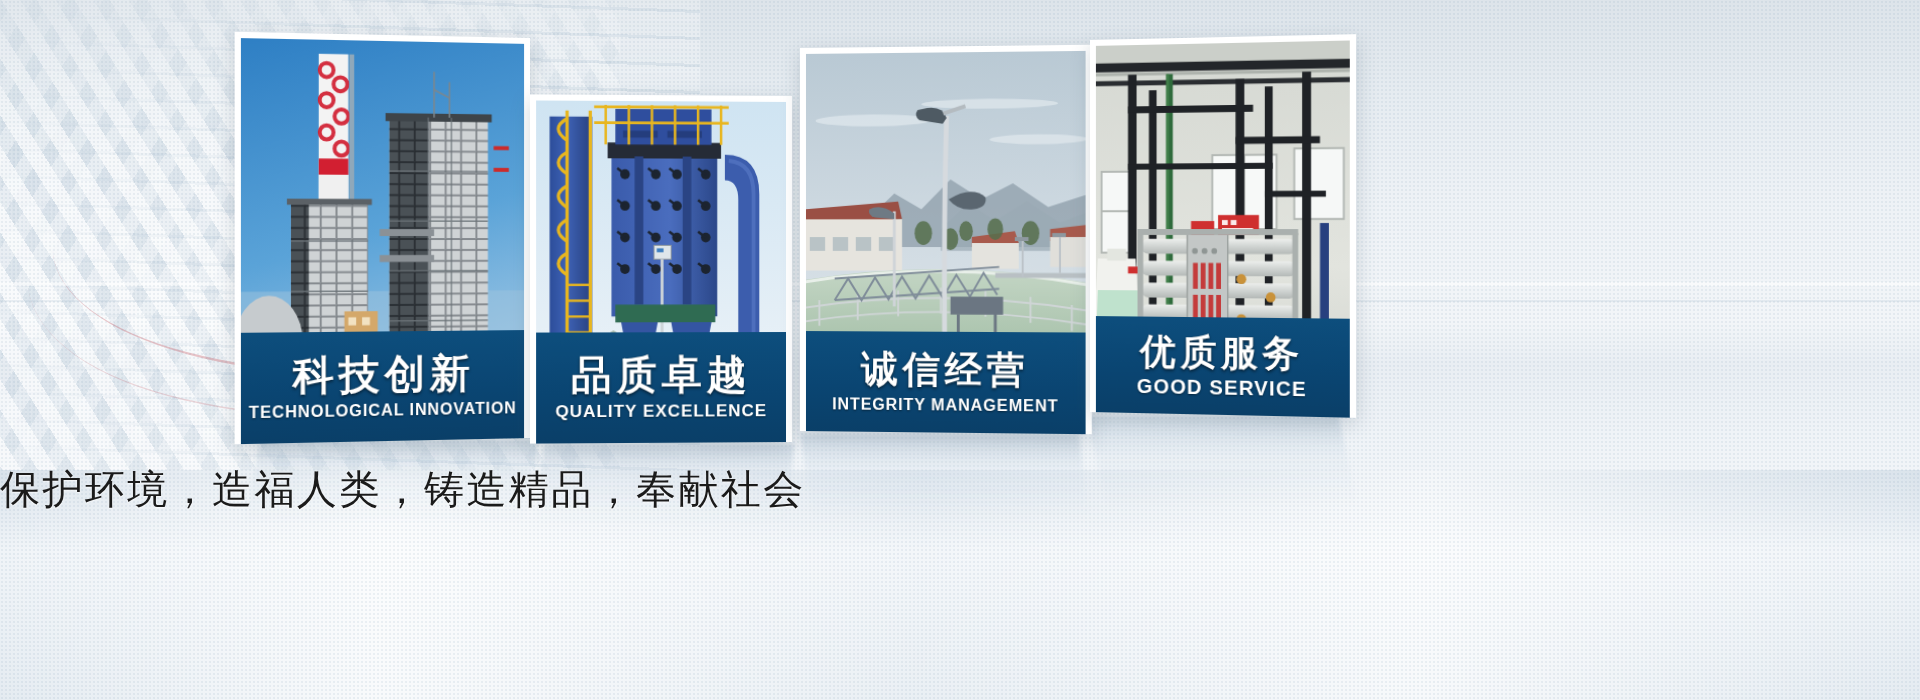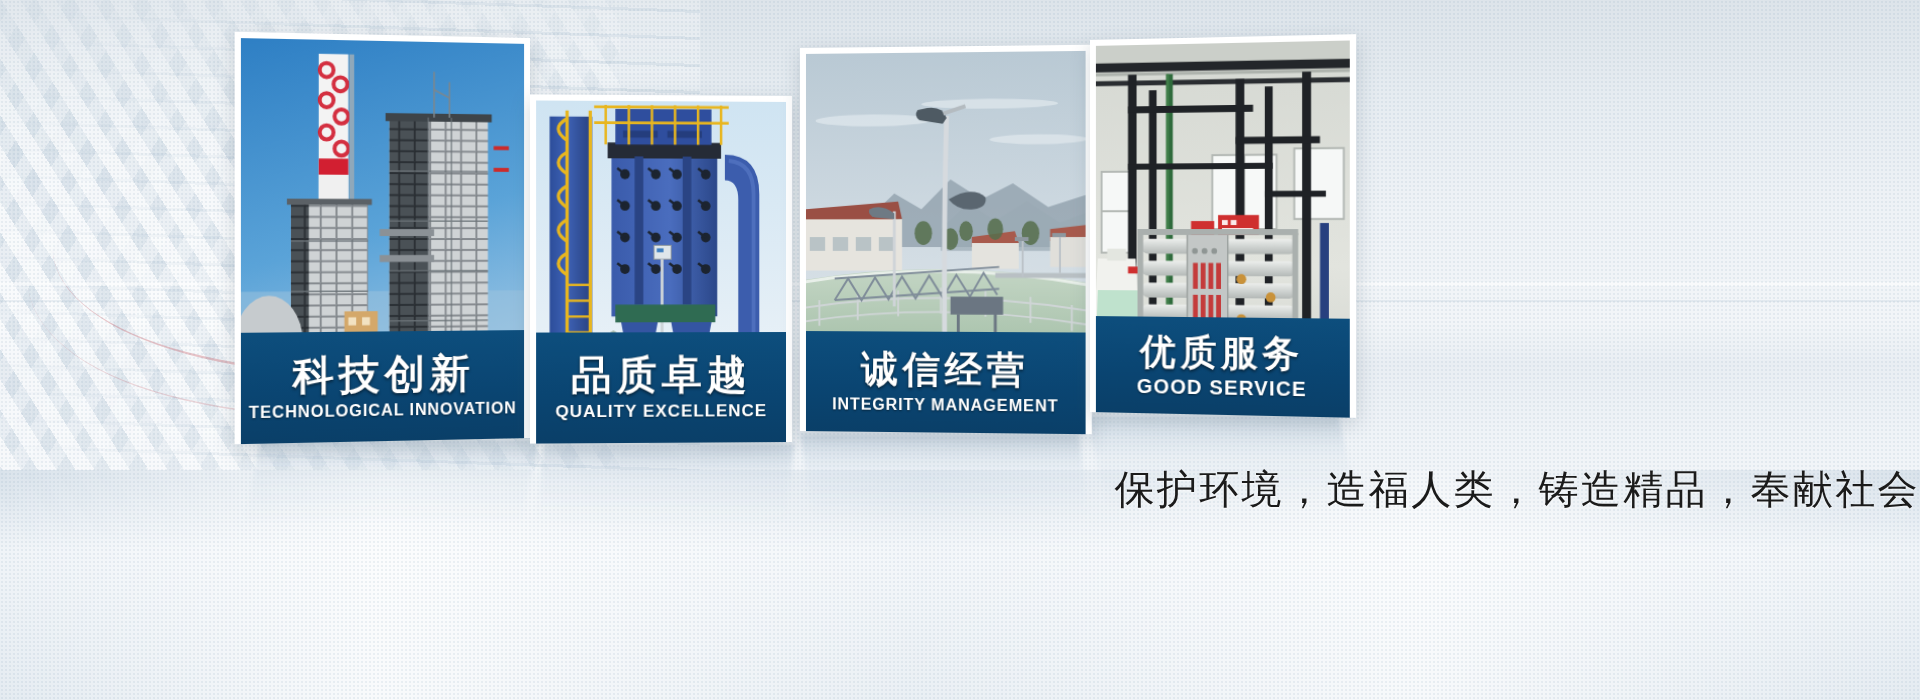--- a/index.html
+++ b/index.html
@@ -143,21 +143,21 @@
     filter:blur(2px);
   }
   #refl-1{left:252px;top:440px;width:278px;height:86px;transform:skewX(-11deg);}
   #refl-2{left:540px;top:444px;width:250px;height:80px;transform:skewX(-6deg);}
   #refl-3{left:806px;top:434px;width:278px;height:84px;transform:skewX(7deg);}
   #refl-4{left:1096px;top:416px;width:252px;height:88px;transform:skewX(12deg);}
 
   
   #tagline{
     position:absolute;left:0;right:0;top:462px;
-    text-align:right;
+    text-align:left;
     font-size:40px;letter-spacing:.06em;
     color:#1b1b1b;
     font-family:"DejaVu Sans","Liberation Sans",sans-serif;
     text-shadow:0 1px 2px rgba(255,255,255,.85);
   }
 </style>
 </head>
 <body>
 
 <div id="banner">

